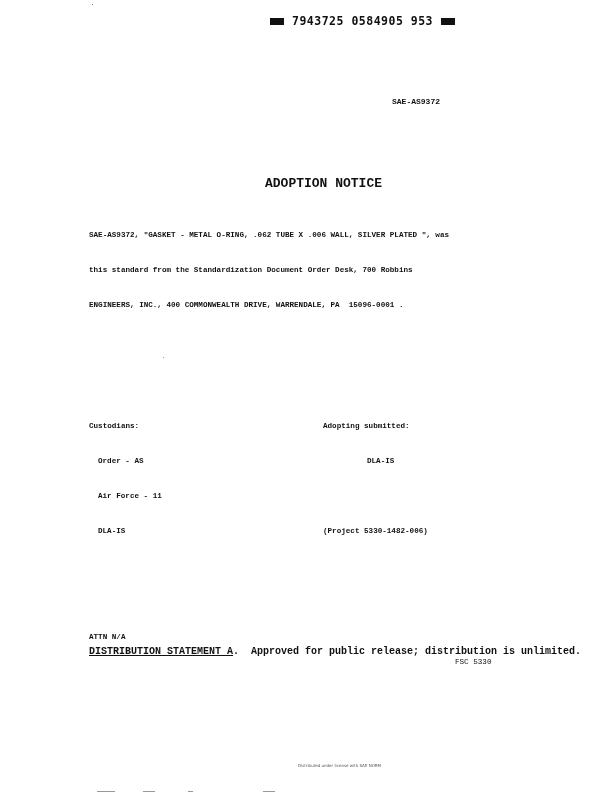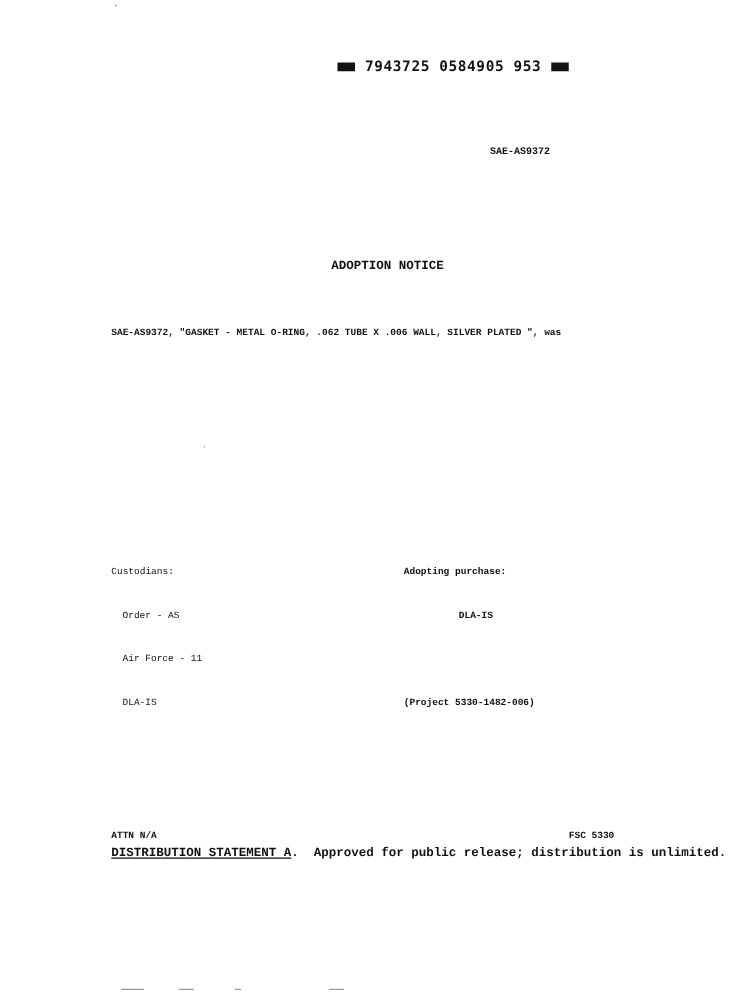--- a/index.html
+++ b/index.html
@@ -1,27 +1,27 @@
 <!DOCTYPE html>
 <html><head>
   <meta charset="utf-8">
   <style>
     html, body { margin: 0; padding: 0; background: #ffffff; }
     body { width: 600px; height: 794px; position: relative; overflow: hidden; font-family: "Liberation Mono", "DejaVu Sans Mono", monospace; color: #111; }
-    .abs { position: absolute; white-space: pre; margin-top: 32px; }
+    .abs { position: absolute; white-space: pre; }
     .barcode { top: 14px; left: 270px; font-family: "DejaVu Sans Mono", monospace; font-size: 11.5px; font-weight: bold; letter-spacing: 0.5px; display: flex; align-items: center; gap: 8px; }
     .blk { display: inline-block; width: 14px; height: 7px; background: #111; }
-    .docid { top: 85px; left: 392px; font-size: 8px; font-weight: bold; }
-    .title { top: 176px; left: 265px; font-size: 10px; font-weight: bold; text-align: right; }
+    .docid { top: 97px; left: 392px; font-size: 8px; font-weight: bold; }
+    .title { top: 176px; left: 265px; font-size: 13px; font-weight: bold; text-align: right; }
     .body { top: 207px; left: 89px; font-size: 7.6px; line-height: 11.6px; font-weight: bold; }
     .body div { white-space: pre; }
-    .cust { top: 398px; left: 89px; font-size: 7.6px; line-height: 11.6px; font-weight: normal; }
+    .cust { top: 398px; left: 89px; font-size: 7.6px; line-height: 11.6px; font-weight: bold; }
     .adopt { top: 398px; left: 323px; font-size: 7.6px; line-height: 11.6px; font-weight: bold; }
     .amsc { top: 633px; left: 89px; font-size: 7.6px; font-weight: bold; }
-    .fsc { top: 633px; left: 427px; font-size: 7.6px; font-weight: bold; padding-left: 28px; }
+    .fsc { top: 658px; left: 427px; font-size: 7.6px; font-weight: normal; padding-left: 28px; }
     .dist { top: 646px; left: 89px; font-size: 10px; font-weight: bold; }
     .dist .u { text-decoration: underline; }
     .footer-note { top: 763px; left: 298px; font-family: "DejaVu Sans", sans-serif; font-size: 4px; color: #555; }
     .logo { top: 757px; left: 483px; display: flex; align-items: flex-start; gap: 4px; }
     .logo-sae { font-family: "DejaVu Sans", sans-serif; font-weight: bold; font-size: 20px; color: #5aa9e6; letter-spacing: -1px; line-height: 20px; }
     .tick { position: absolute; top: 791px; height: 1px; background: #999; }
     .dot { position: absolute; top: 4px; left: 92px; width: 1px; height: 1px; background: #777; }
     .dot2 { position: absolute; top: 357px; left: 163px; width: 1px; height: 1px; background: #999; }
   </style>
 </head>
@@ -35,31 +35,33 @@
   <span>7943725 0584905 953</span>
   <span class="blk"></span>
 </div>
 
 <div class="abs docid">SAE-AS9372</div>
 
 <div class="abs title">ADOPTION NOTICE</div>
 
 <div class="abs body">
   <div>SAE-AS9372, "GASKET - METAL O-RING, .062 TUBE X .006 WALL, SILVER PLATED ", was</div>
+  <div>this standard from the Standardization Document Order Desk, 700 Robbins</div>
+  <div>ENGINEERS, INC., 400 COMMONWEALTH DRIVE, WARRENDALE, PA  15096-0001 .</div>
 </div>
 
 <div class="abs cust">
   <div>Custodians:</div>
   <div style="padding-left:9px">Order - AS</div>
   <div style="padding-left:9px">Air Force - 11</div>
   <div style="padding-left:9px">DLA-IS</div>
 </div>
 
 <div class="abs adopt">
-  <div>Adopting purchase:</div>
+  <div>Adopting submitted:</div>
   <div style="padding-left:44px">DLA-IS</div>
   <div style="height:11.6px"></div>
   <div>(Project 5330-1482-006)</div>
 </div>
 
 <div class="abs amsc">ATTN N/A</div>
 <div class="abs fsc">FSC 5330</div>
 
 <div class="abs dist"><span class="u">DISTRIBUTION STATEMENT A</span><span>.  Approved for public release; distribution is unlimited.</span></div>
 

